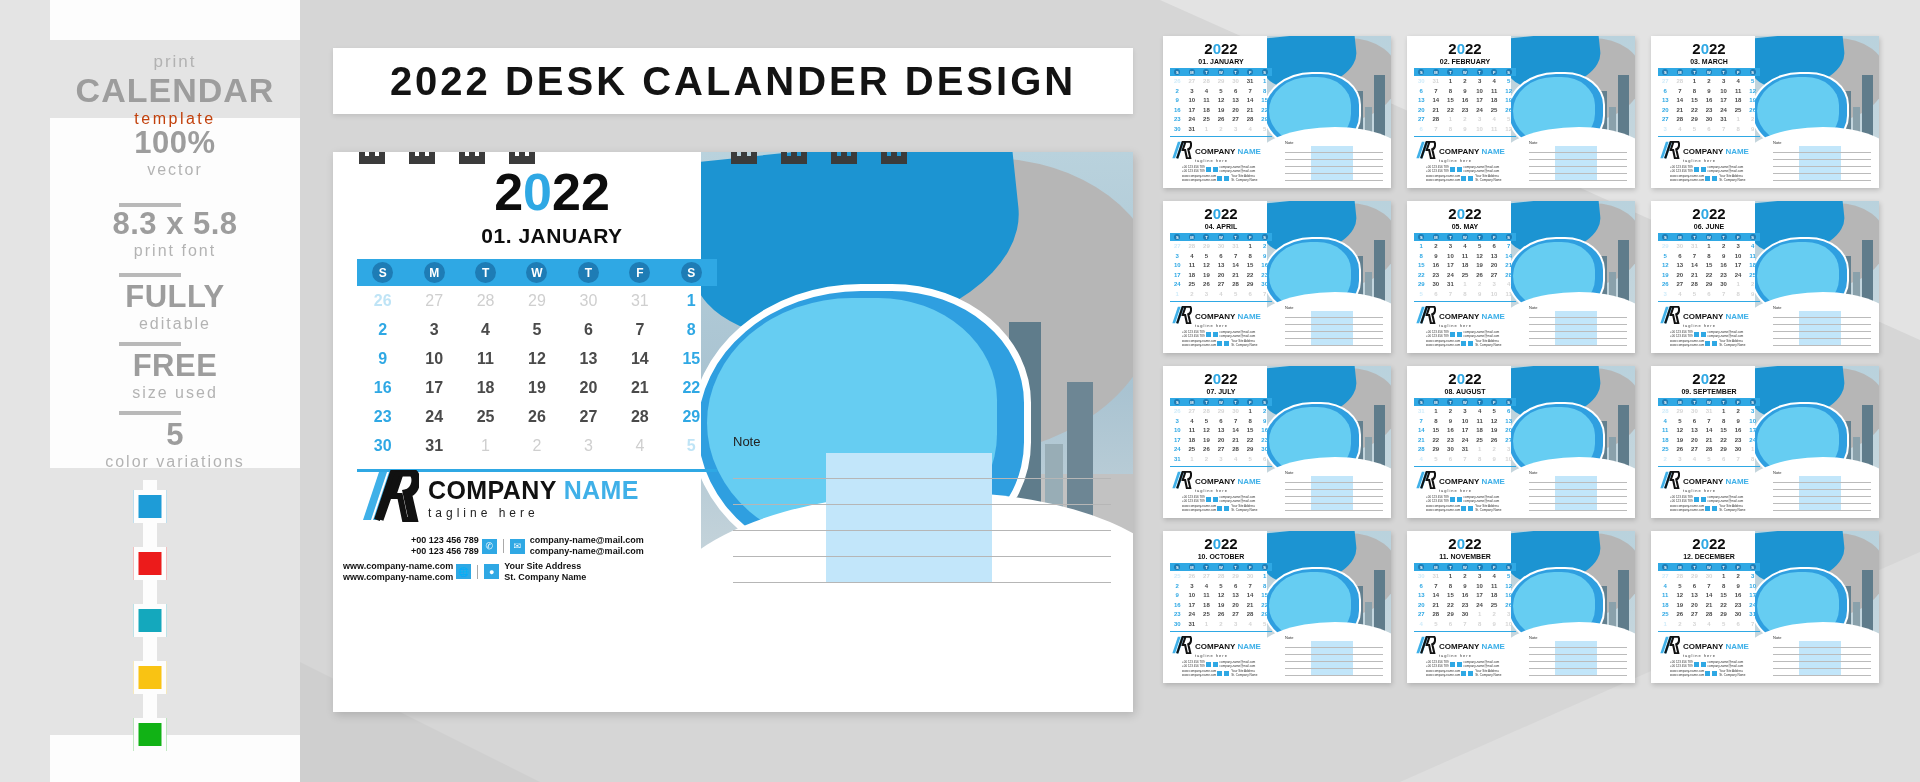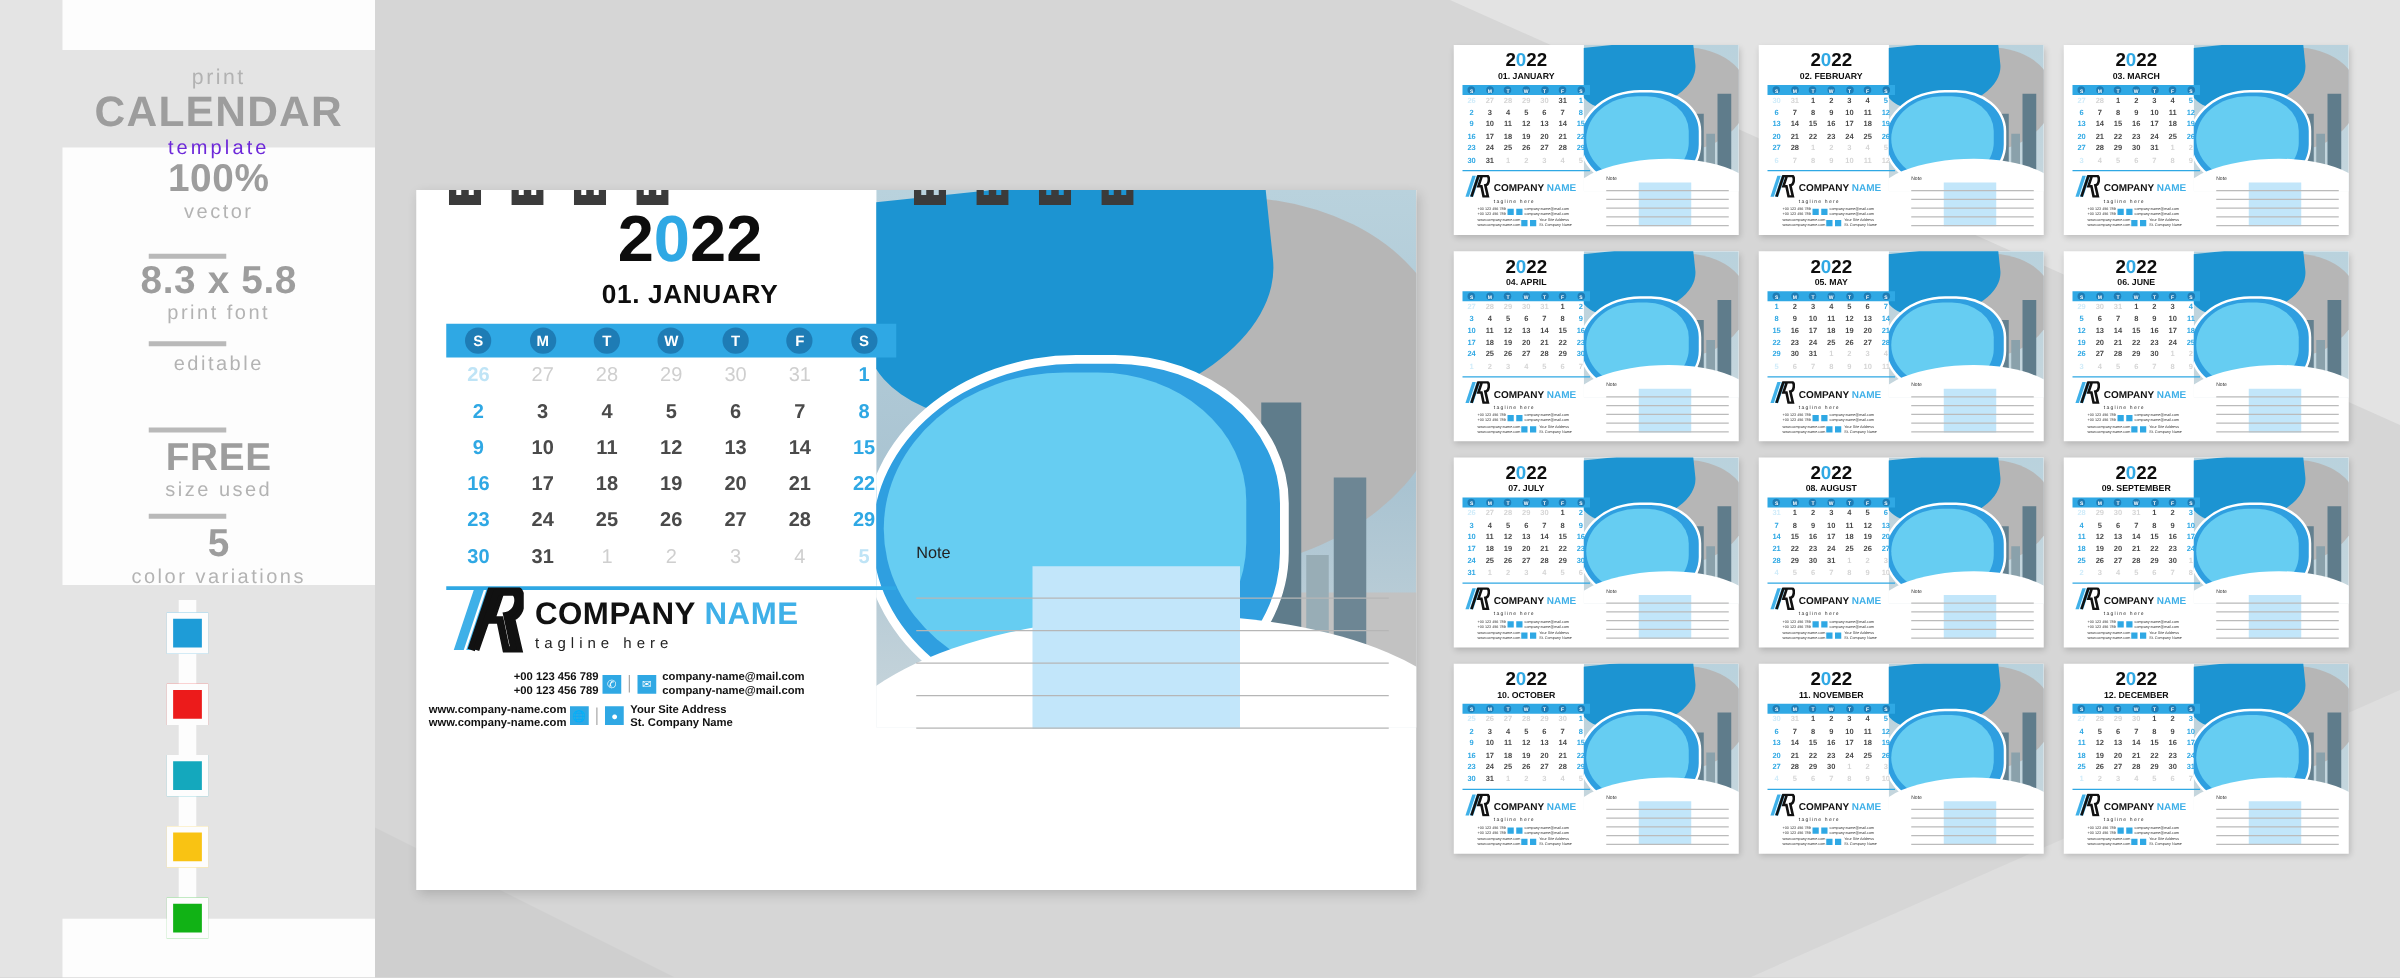--- a/index.html
+++ b/index.html
@@ -50,21 +50,21 @@
   #side-mid    { top: 118px; height: 350px; }
   #side-bottom { top: 735px; height: 47px; }
 
   .side-head {
     position: absolute; left: 50px; top: 52px; width: 250px;
     text-align: center; color: #a8a8a8;
   }
   .sh-small  { font-size: 17px; letter-spacing: 2px; color: #b2b2b2; }
   .sh-big    { font-size: 34px; font-weight: 700; letter-spacing: 1px;
                color: #9d9d9d; line-height: 1.05; margin: 1px 0; }
-  .sh-sub    { font-size: 16px; letter-spacing: 2.5px; color: #6d28d9; }
+  .sh-sub    { font-size: 16px; letter-spacing: 2.5px; color: #c2410c; }
 
   .feat {
     position: absolute; left: 50px; width: 250px; text-align: center;
   }
   .feat .big {
     font-size: 31px; font-weight: 700; color: #9d9d9d; letter-spacing: 0.5px;
     line-height: 1.02;
   }
   .feat .sml {
     font-size: 16px; color: #b3b3b3; letter-spacing: 2px; margin-top: 2px;
@@ -319,20 +319,21 @@
     </div>
     <div class="feat-div" style="top:203px"></div>
 
     <div class="feat" style="top:208px">
       <div class="big">8.3 x 5.8</div>
       <div class="sml">print font</div>
     </div>
     <div class="feat-div" style="top:273px"></div>
 
     <div class="feat" style="top:281px">
+      <div class="big">FULLY</div>
       <div class="sml">editable</div>
     </div>
     <div class="feat-div" style="top:342px"></div>
 
     <div class="feat" style="top:350px">
       <div class="big">FREE</div>
       <div class="sml">size used</div>
     </div>
     <div class="feat-div" style="top:411px"></div>
 
@@ -346,20 +347,23 @@
         <div class="swatch" style="top: 490px; background: rgb(30, 156, 215);"></div>
         <div class="swatch" style="top: 547px; background: rgb(236, 27, 27);"></div>
         <div class="swatch" style="top: 604px; background: rgb(20, 168, 189);"></div>
         <div class="swatch" style="top: 661px; background: rgb(249, 195, 19);"></div>
         <div class="swatch" style="top: 718px; background: rgb(17, 178, 21);"></div>
       </div>
   </aside>
 
   <div id="main-wrap">
 
+    <div id="title-bar">
+      <div class="t">2022 DESK CALANDER DESIGN</div>
+    </div>
 
     <div id="card">
 
       <div id="art">
         <div class="sky"></div>
         <div class="grayblob"></div>
         <div class="blue-top"></div>
         <div class="graylow"></div>
         <div class="city" id="city-main">
             <div class="bar" style="left: 0px; width: 26px; height: 130px; background: rgb(127, 150, 162);"></div>

